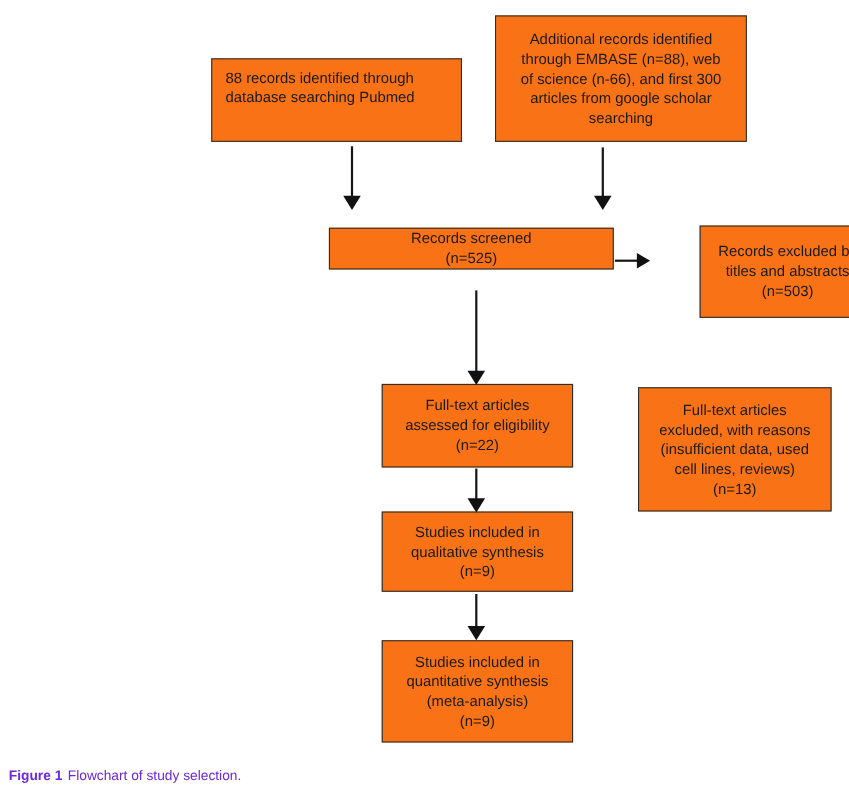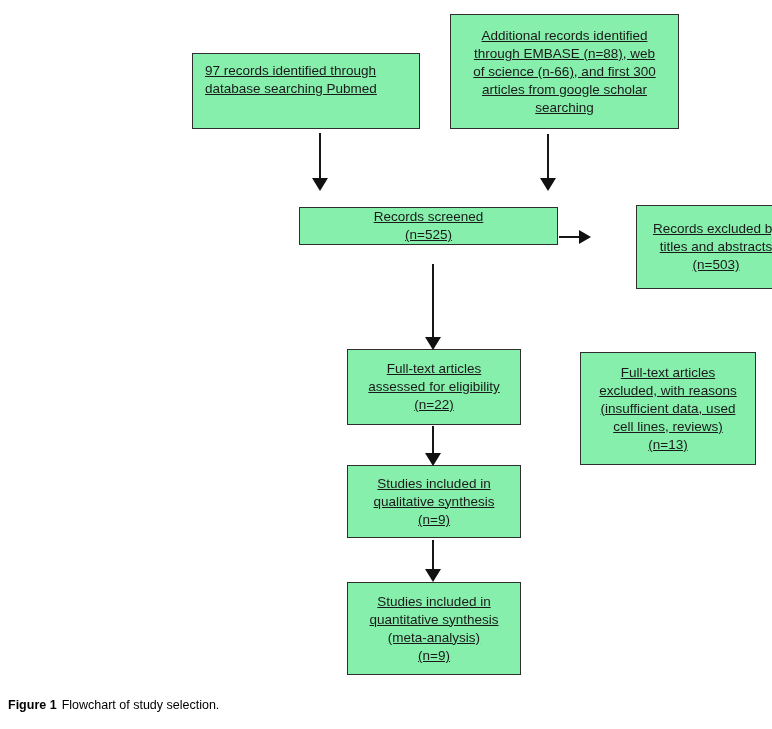--- a/index.html
+++ b/index.html
@@ -9,30 +9,29 @@
     height: 729px;
     background: #ffffff;
     font-family: "Liberation Sans", sans-serif;
     color: #1a1a1a;
     overflow: hidden;
   }
   .box {
     position: absolute;
     box-sizing: border-box;
     border: 1.5px solid #2e2e2e;
-    background: #86efac;
+    background: #f97316;
     display: flex;
     align-items: center;
     justify-content: center;
     text-align: center;
     font-size: 13.5px;
     line-height: 18px;
     white-space: pre-line;
     padding: 4px 6px;
-    text-decoration: underline;
   }
   .box--topleft {
     align-items: flex-start;
     justify-content: flex-start;
     text-align: left;
     padding: 8px 12px;
   }
   .vline { position: absolute; width: 2px; background: #161616; }
   .hline { position: absolute; height: 2px; background: #161616; }
   .head-down {
@@ -47,41 +46,41 @@
     border-bottom: 7px solid transparent;
     border-left: 12px solid #111111;
   }
   .arrow-group { display: contents; }
   .caption {
     position: absolute;
     left: 8px;
     top: 697px;
     font-size: 12.5px;
     line-height: 16px;
-    color: #000000;
+    color: #6d28d9;
   }
   .caption .cap-label { font-weight: bold; margin-right: 5px; }
 
   
   #node-pubmed            { left: 192px; top: 53px;  width: 228px; height: 76px; }
   #node-additional        { left: 450px; top: 14px;  width: 229px; height: 115px; }
   #node-screened          { left: 299px; top: 207px; width: 259px; height: 38px; }
   #node-excluded-titles   { left: 592px; top: 205px; width: 160px; height: 84px; margin-left: 44px; }
   #node-fulltext          { left: 347px; top: 349px; width: 174px; height: 76px; }
   #node-excluded-fulltext { left: 580px; top: 352px; width: 176px; height: 113px; }
   #node-qualitative       { left: 347px; top: 465px; width: 174px; height: 73px; }
   #node-quantitative      { left: 347px; top: 582px; width: 174px; height: 93px; }
 </style>
 </head>
 <body>
 
 <div class="canvas">
 
   
-  <div class="box box--topleft" id="node-pubmed">97 records identified through
+  <div class="box box--topleft" id="node-pubmed">88 records identified through
 database searching Pubmed</div>
 
   <div class="box" id="node-additional">Additional records identified
 through EMBASE (n=88), web
 of science (n-66), and first 300
 articles from google scholar
 searching</div>
 
   <div class="box" id="node-screened">Records screened
 (n=525)</div>

